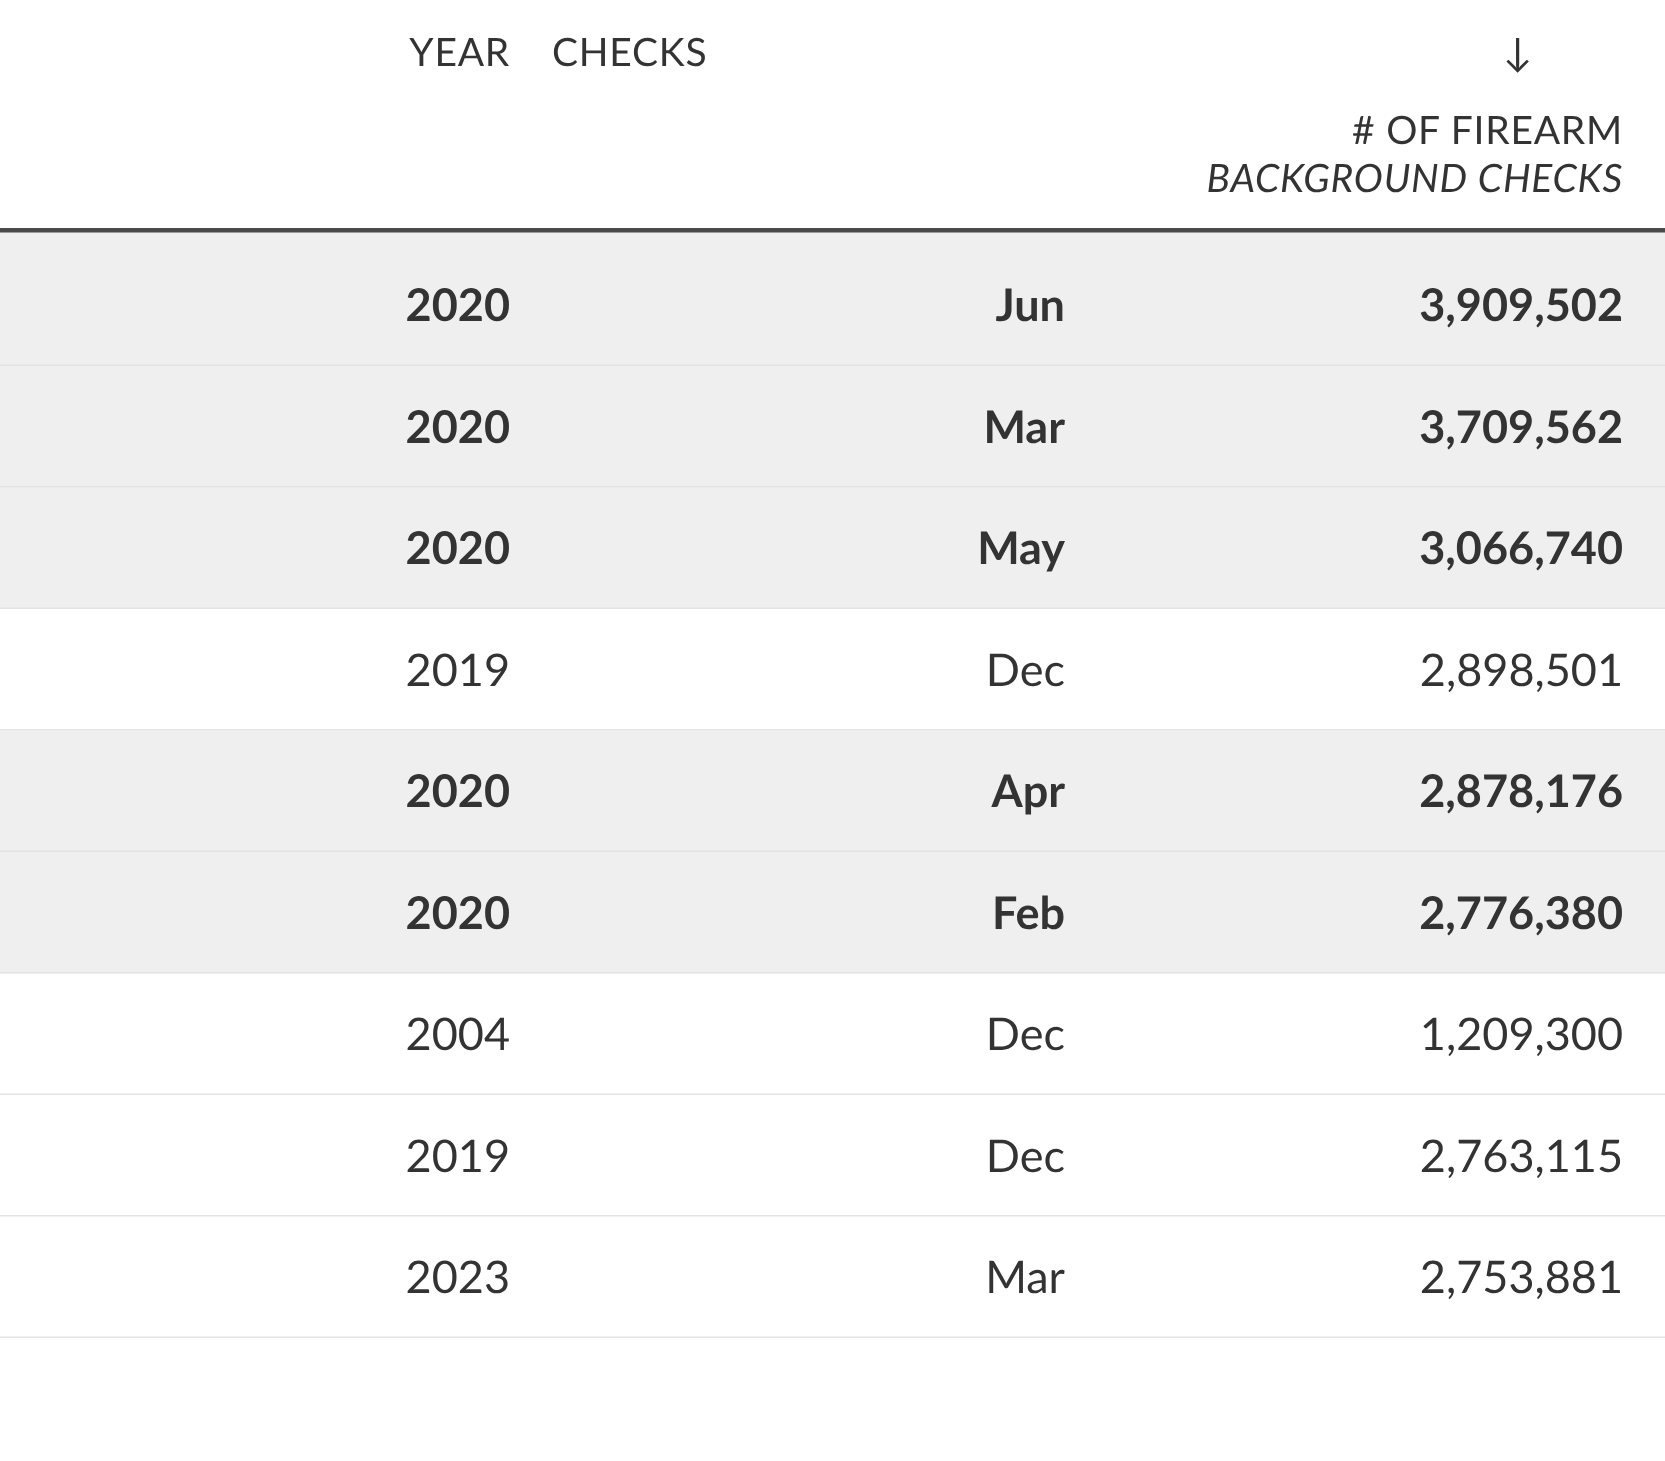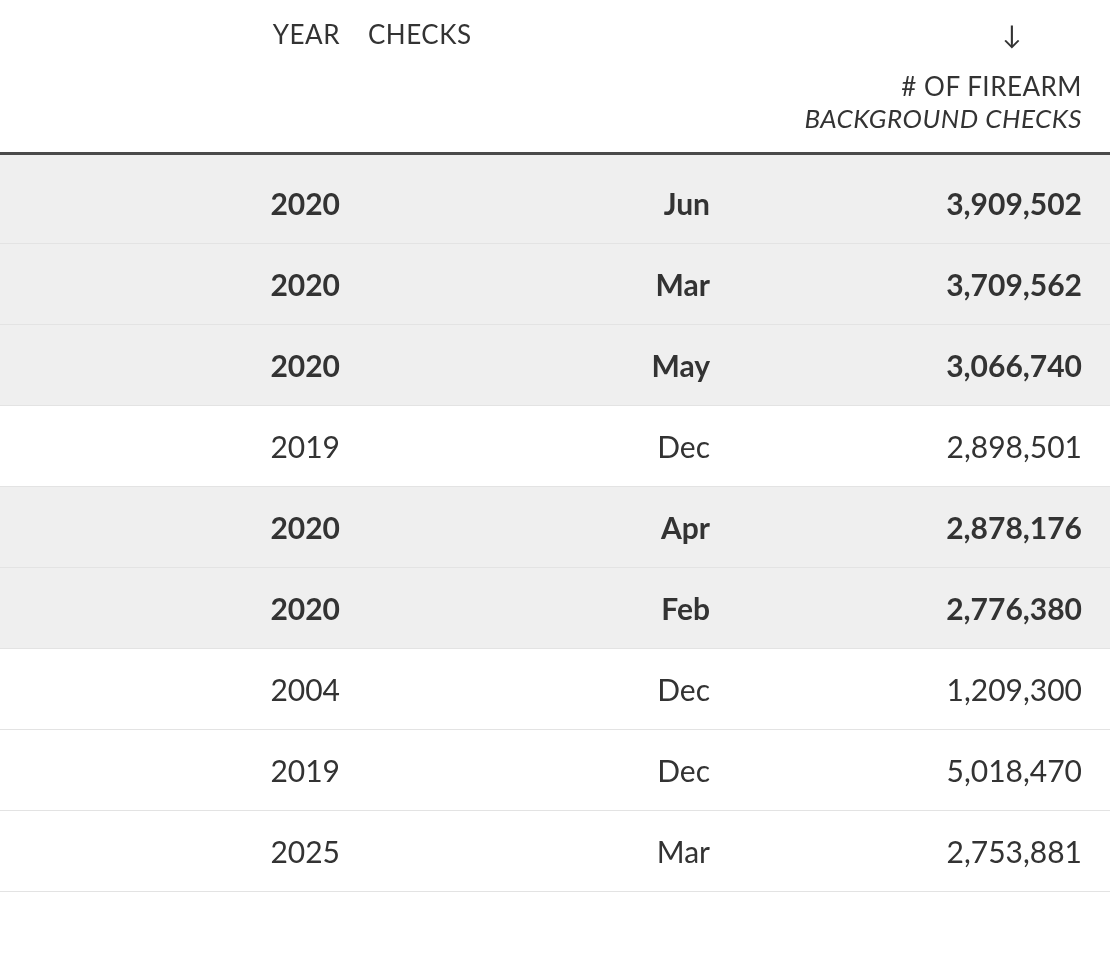--- a/index.html
+++ b/index.html
@@ -125,24 +125,24 @@
           <td class="count">2,776,380</td>
         </tr>
         <tr>
           <td class="year">2004</td>
           <td class="month">Dec</td>
           <td class="count">1,209,300</td>
         </tr>
         <tr>
           <td class="year">2019</td>
           <td class="month">Dec</td>
-          <td class="count">5,018,470</td>
+          <td class="count">2,763,115</td>
         </tr>
         <tr>
-          <td class="year">2025</td>
+          <td class="year">2023</td>
           <td class="month">Mar</td>
           <td class="count">2,753,881</td>
         </tr>
       </tbody>
   </table>
 
   <div class="pager">
 
     <span id="pages" style="display:contents"></span>
 

